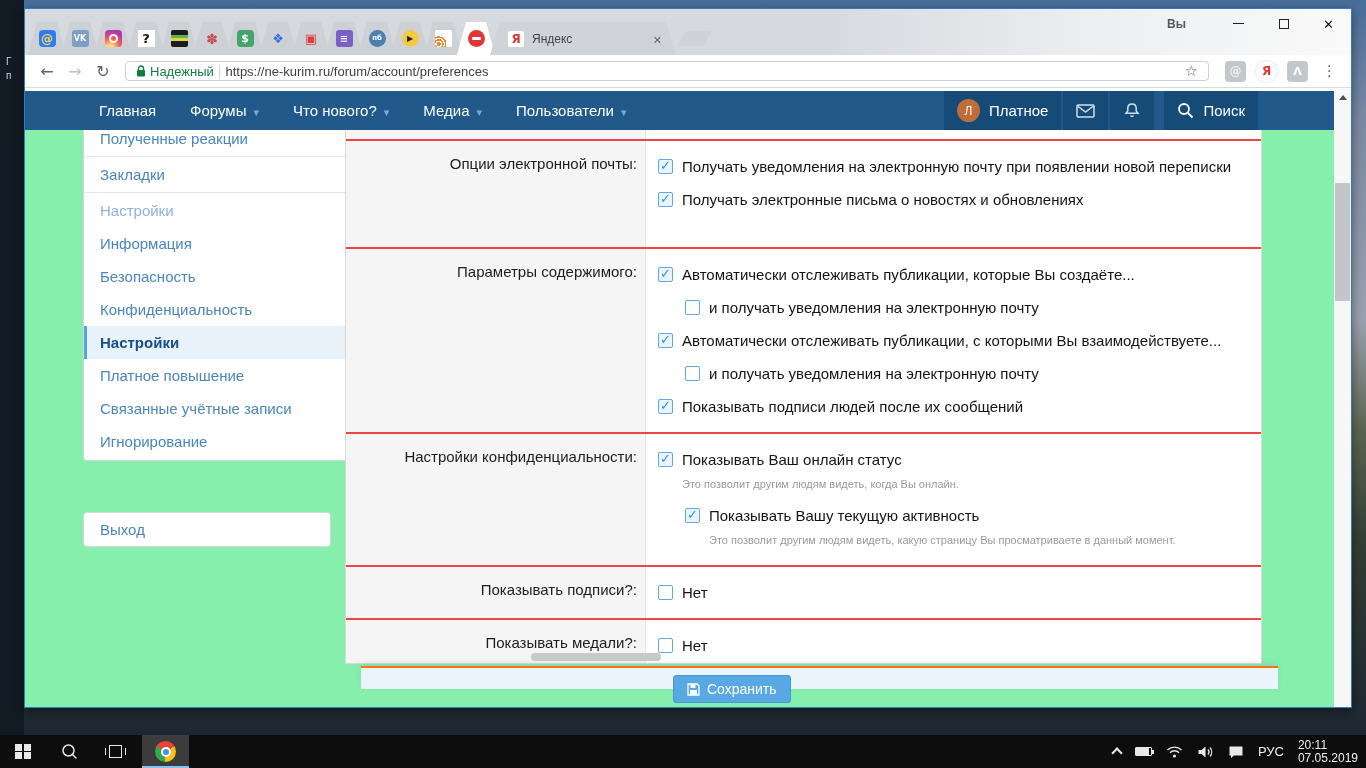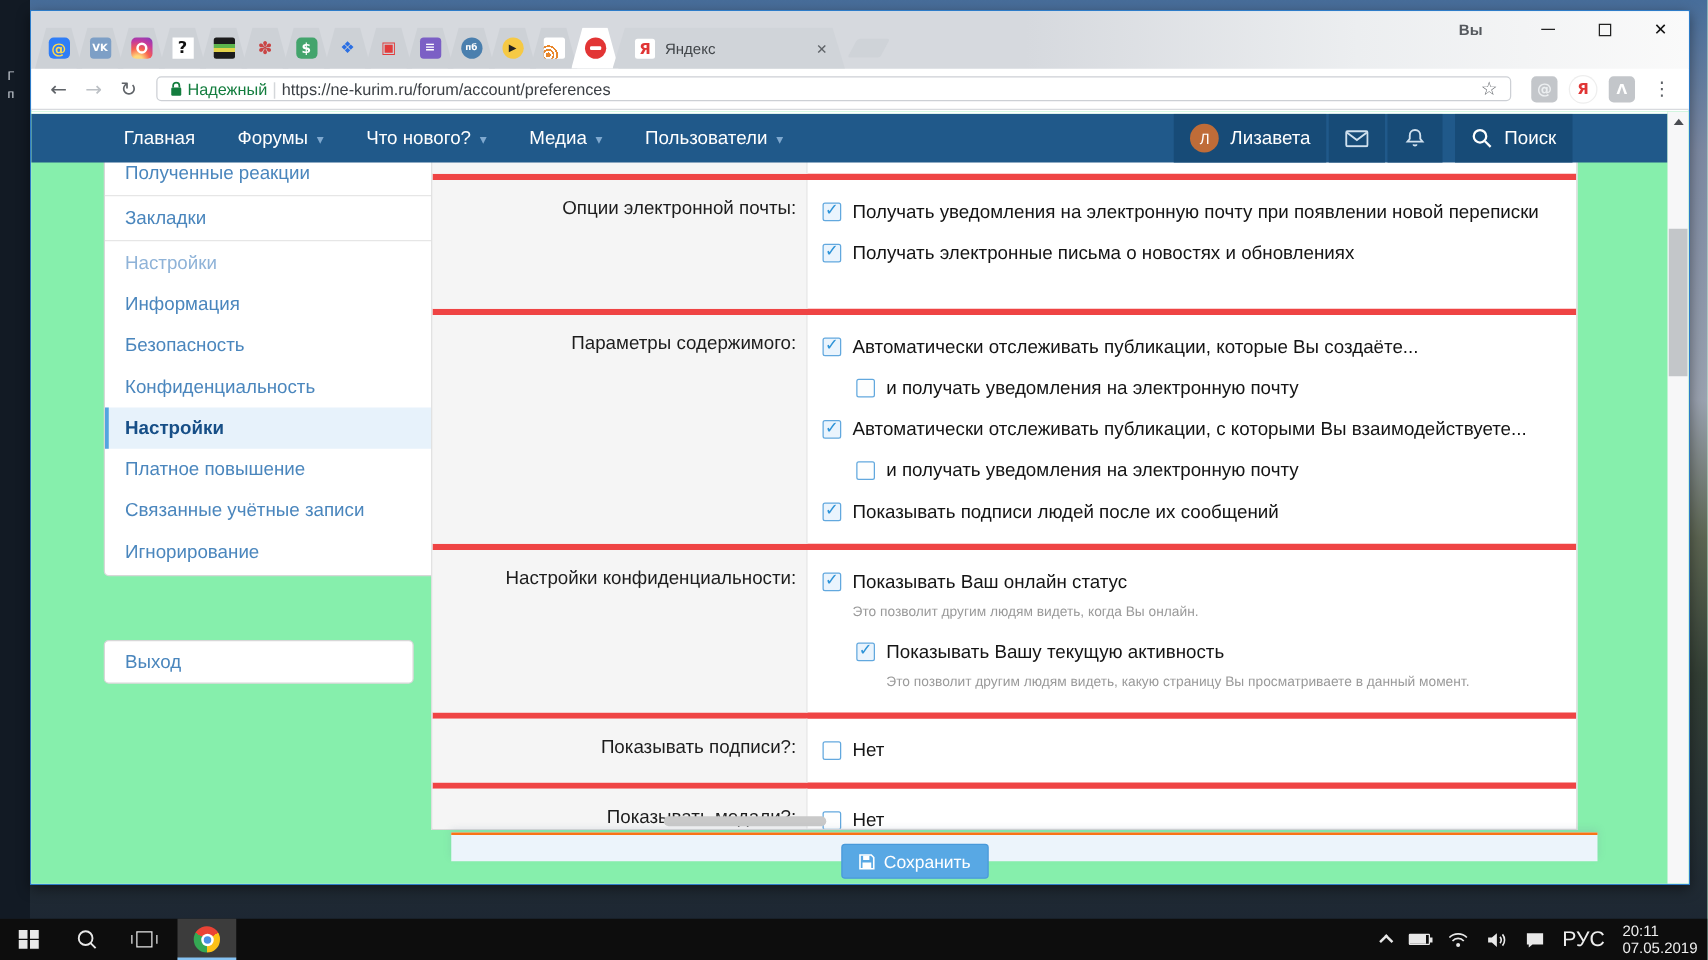--- a/index.html
+++ b/index.html
@@ -77,21 +77,21 @@
 
 .sidebar{position:absolute;left:58px;top:30px;width:268px;background:#fff;border:1px solid #d7d7d7;border-radius:4px;z-index:1;padding:2px 0}
 .sb-item{padding:8px 16px;font-size:15px;color:#4a86bd;cursor:pointer}
 .sb-item.hdr{color:#8fb3d8}
 .sb-item.active{background:#e7f2fb;border-left:3px solid #54a4e0;padding-left:13px;color:#174f87;font-weight:bold}
 .sb-div{border-top:1px solid #e6e6e6;margin:1px 0}
 .logout-card{position:absolute;left:58px;top:423px;width:248px;background:#fff;border:1px solid #d7d7d7;border-radius:4px;z-index:1}
 .logout{padding:8px 16px;font-size:15px;color:#4a86bd;cursor:pointer}
 
 .main-card{position:absolute;left:320px;top:30px;width:917px;height:545px;background:#fff;border:1px solid #d9d9d9;z-index:1;overflow:hidden}
-.prow{display:flex;border-top:5px solid #ef4444}
+.prow{display:flex;border-top:2px solid #ef4444}
 .prow.first{border-top:none}
 .plabel{width:300px;background:#f5f5f5;border-right:1px solid #e8e8e8;text-align:right;padding:14px 8px 0 10px;font-size:15px;color:#1d1d1d;flex-shrink:0}
 .pbody{flex:1;padding:16px 20px 2px 12px}
 .h-spacer{min-height:19px}.h1{min-height:108px}.h2{min-height:165px}.h3{min-height:133px}.h4{min-height:52px}.h5{min-height:68px}
 .cb-line{display:flex;gap:9px;margin-bottom:13px;font-size:15px;color:#141414;line-height:20px;cursor:pointer}
 .cb-line.sub{margin-left:27px}
 .cb{width:15px;height:15px;border:1px solid #62a8de;border-radius:2px;background:#fdfefe;flex-shrink:0;margin-top:2px;position:relative}
 .cb.on{background:#eaf4fd}
 .cb.on::after{content:"✓";position:absolute;left:1px;top:-4px;font-size:13px;font-weight:bold;color:#2f94d8;font-family:"DejaVu Sans"}
 .hint{font-size:11px;color:#9a9a9a;margin:-8px 0 13px 24px;line-height:18px;max-width:620px}
@@ -111,21 +111,21 @@
 .taskview::after{right:-5px;border-right:1.5px solid #e8e8e8}
 .chrome-tile{width:47px;height:33px;background:#3c3c3c;display:flex;align-items:center;justify-content:center;position:relative;margin-left:4px}
 .chrome-tile::after{content:"";position:absolute;bottom:0;left:0;right:0;height:2px;background:#85c2f2}
 .chrome-logo{width:21px;height:21px;border-radius:50%;background:conic-gradient(from 60deg,#fbc116 0 120deg,#34a853 0 240deg,#ea4335 0 360deg);position:relative}
 .chrome-logo::before{content:"";position:absolute;inset:5.5px;background:#fff;border-radius:50%}
 .chrome-logo::after{content:"";position:absolute;inset:7.5px;background:#4a90e2;border-radius:50%}
 .tray{margin-left:auto;display:flex;align-items:center;gap:14px;margin-right:8px}
 .chevron-up{width:8px;height:8px;border-top:2px solid #e8e8e8;border-right:2px solid #e8e8e8;transform:rotate(-45deg);margin-top:3px}
 .battery{width:17px;height:9px;border:1px solid #e8e8e8;border-radius:1px;position:relative;background:linear-gradient(90deg,#e8e8e8 0 85%,transparent 85%)}
 .battery::after{content:"";position:absolute;right:-3px;top:2px;width:2px;height:4px;background:#e8e8e8}
-.lang{font-size:17px}
+.lang{font-size:13px}
 .clock{font-size:12px;line-height:13px;text-align:left}
 svg.icon{display:block}
 </style>
 </head>
 <body>
 
 <div class="desk-left">
   <span class="dl0">Г</span>
   <span class="dl1">п</span>
 </div>
@@ -236,21 +236,21 @@
             <span class="chev"></span>
           </span>
         <span class="nav-item">
             <span>Пользователи</span>
             <span class="chev"></span>
           </span>
       </div>
       <div class="nav-right">
         <div class="nblock">
           <span class="avatar">Л</span>
-          <span class="uname">Лизавета</span>
+          <span class="uname">Платное</span>
         </div>
         <div class="nblock">
           <svg class="icon" width="19" height="14" viewBox="0 0 19 14">
               <rect x="1" y="1" width="17" height="12" rx="1" fill="none" stroke="#cfe0ee" stroke-width="1.5"></rect>
               <path d="M1.5 2l8 6 8-6" fill="none" stroke="#cfe0ee" stroke-width="1.5"></path>
             </svg>
         </div>
         <div class="nblock">
           <svg class="icon" width="18" height="17" viewBox="0 0 18 17">
               <path d="M9 2C6.3 2 4.8 3.9 4.8 6.3V9L3 11.3h12L13.2 9V6.3C13.2 3.9 11.7 2 9 2Z" fill="none" stroke="#cfe0ee" stroke-width="1.5"></path>

